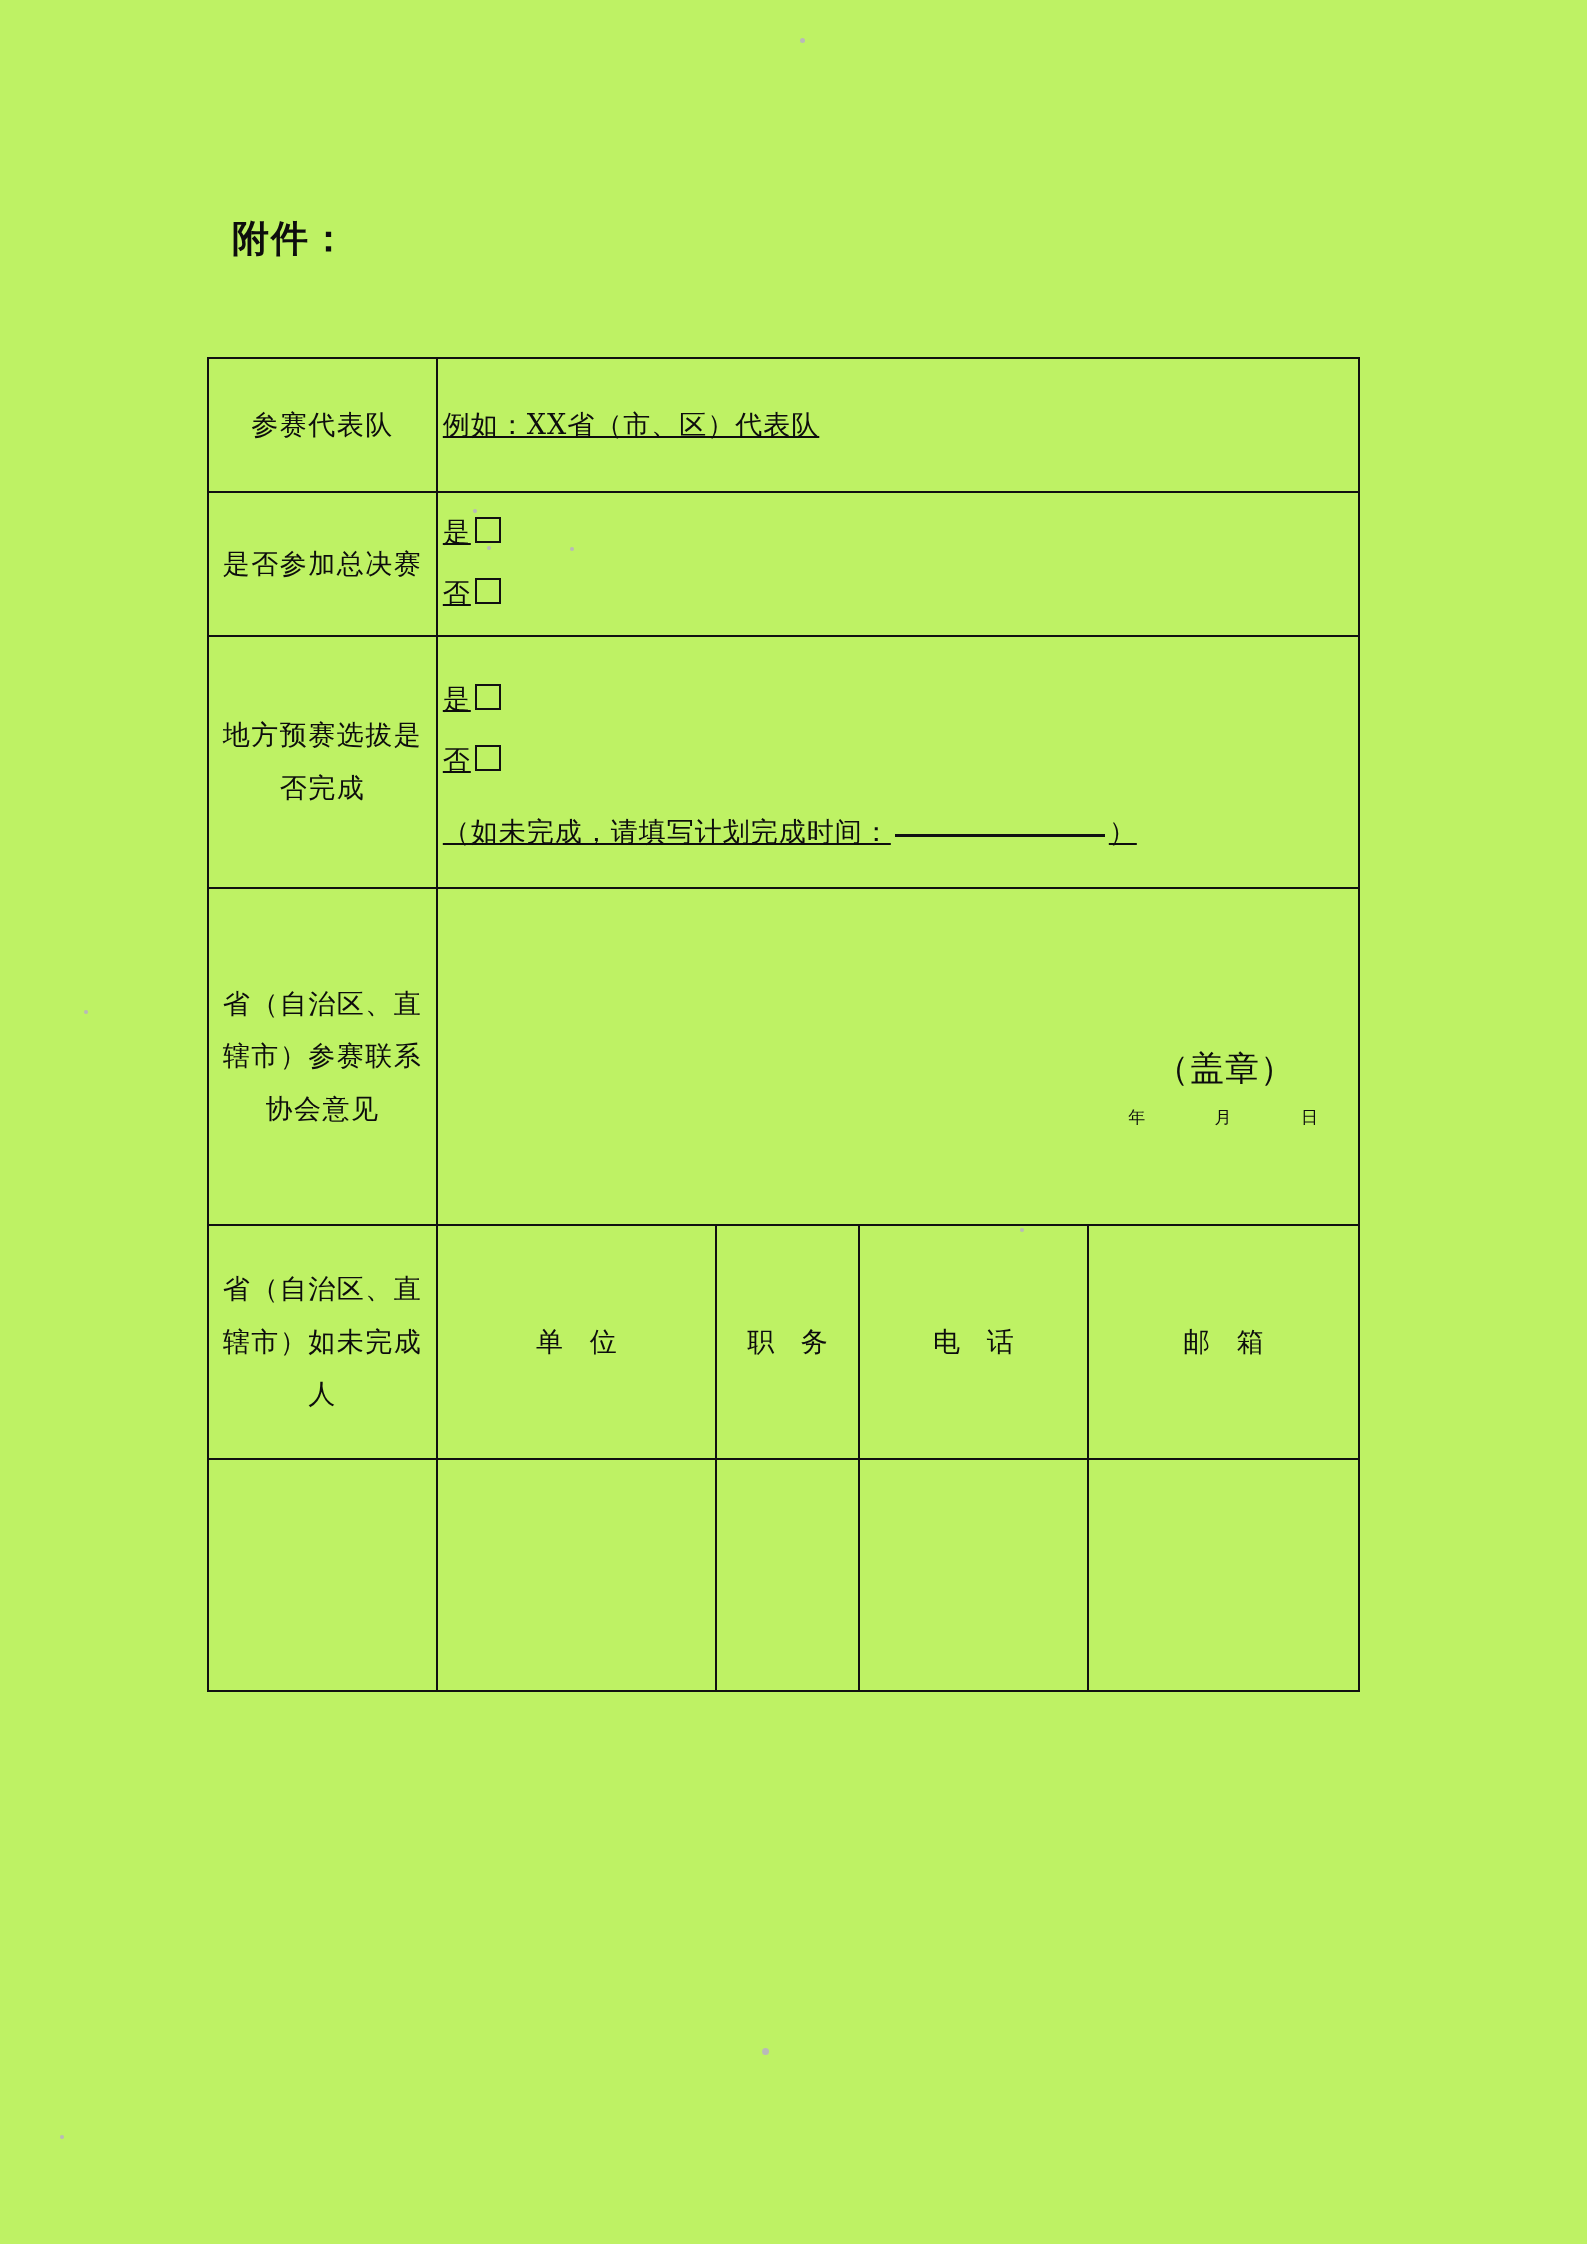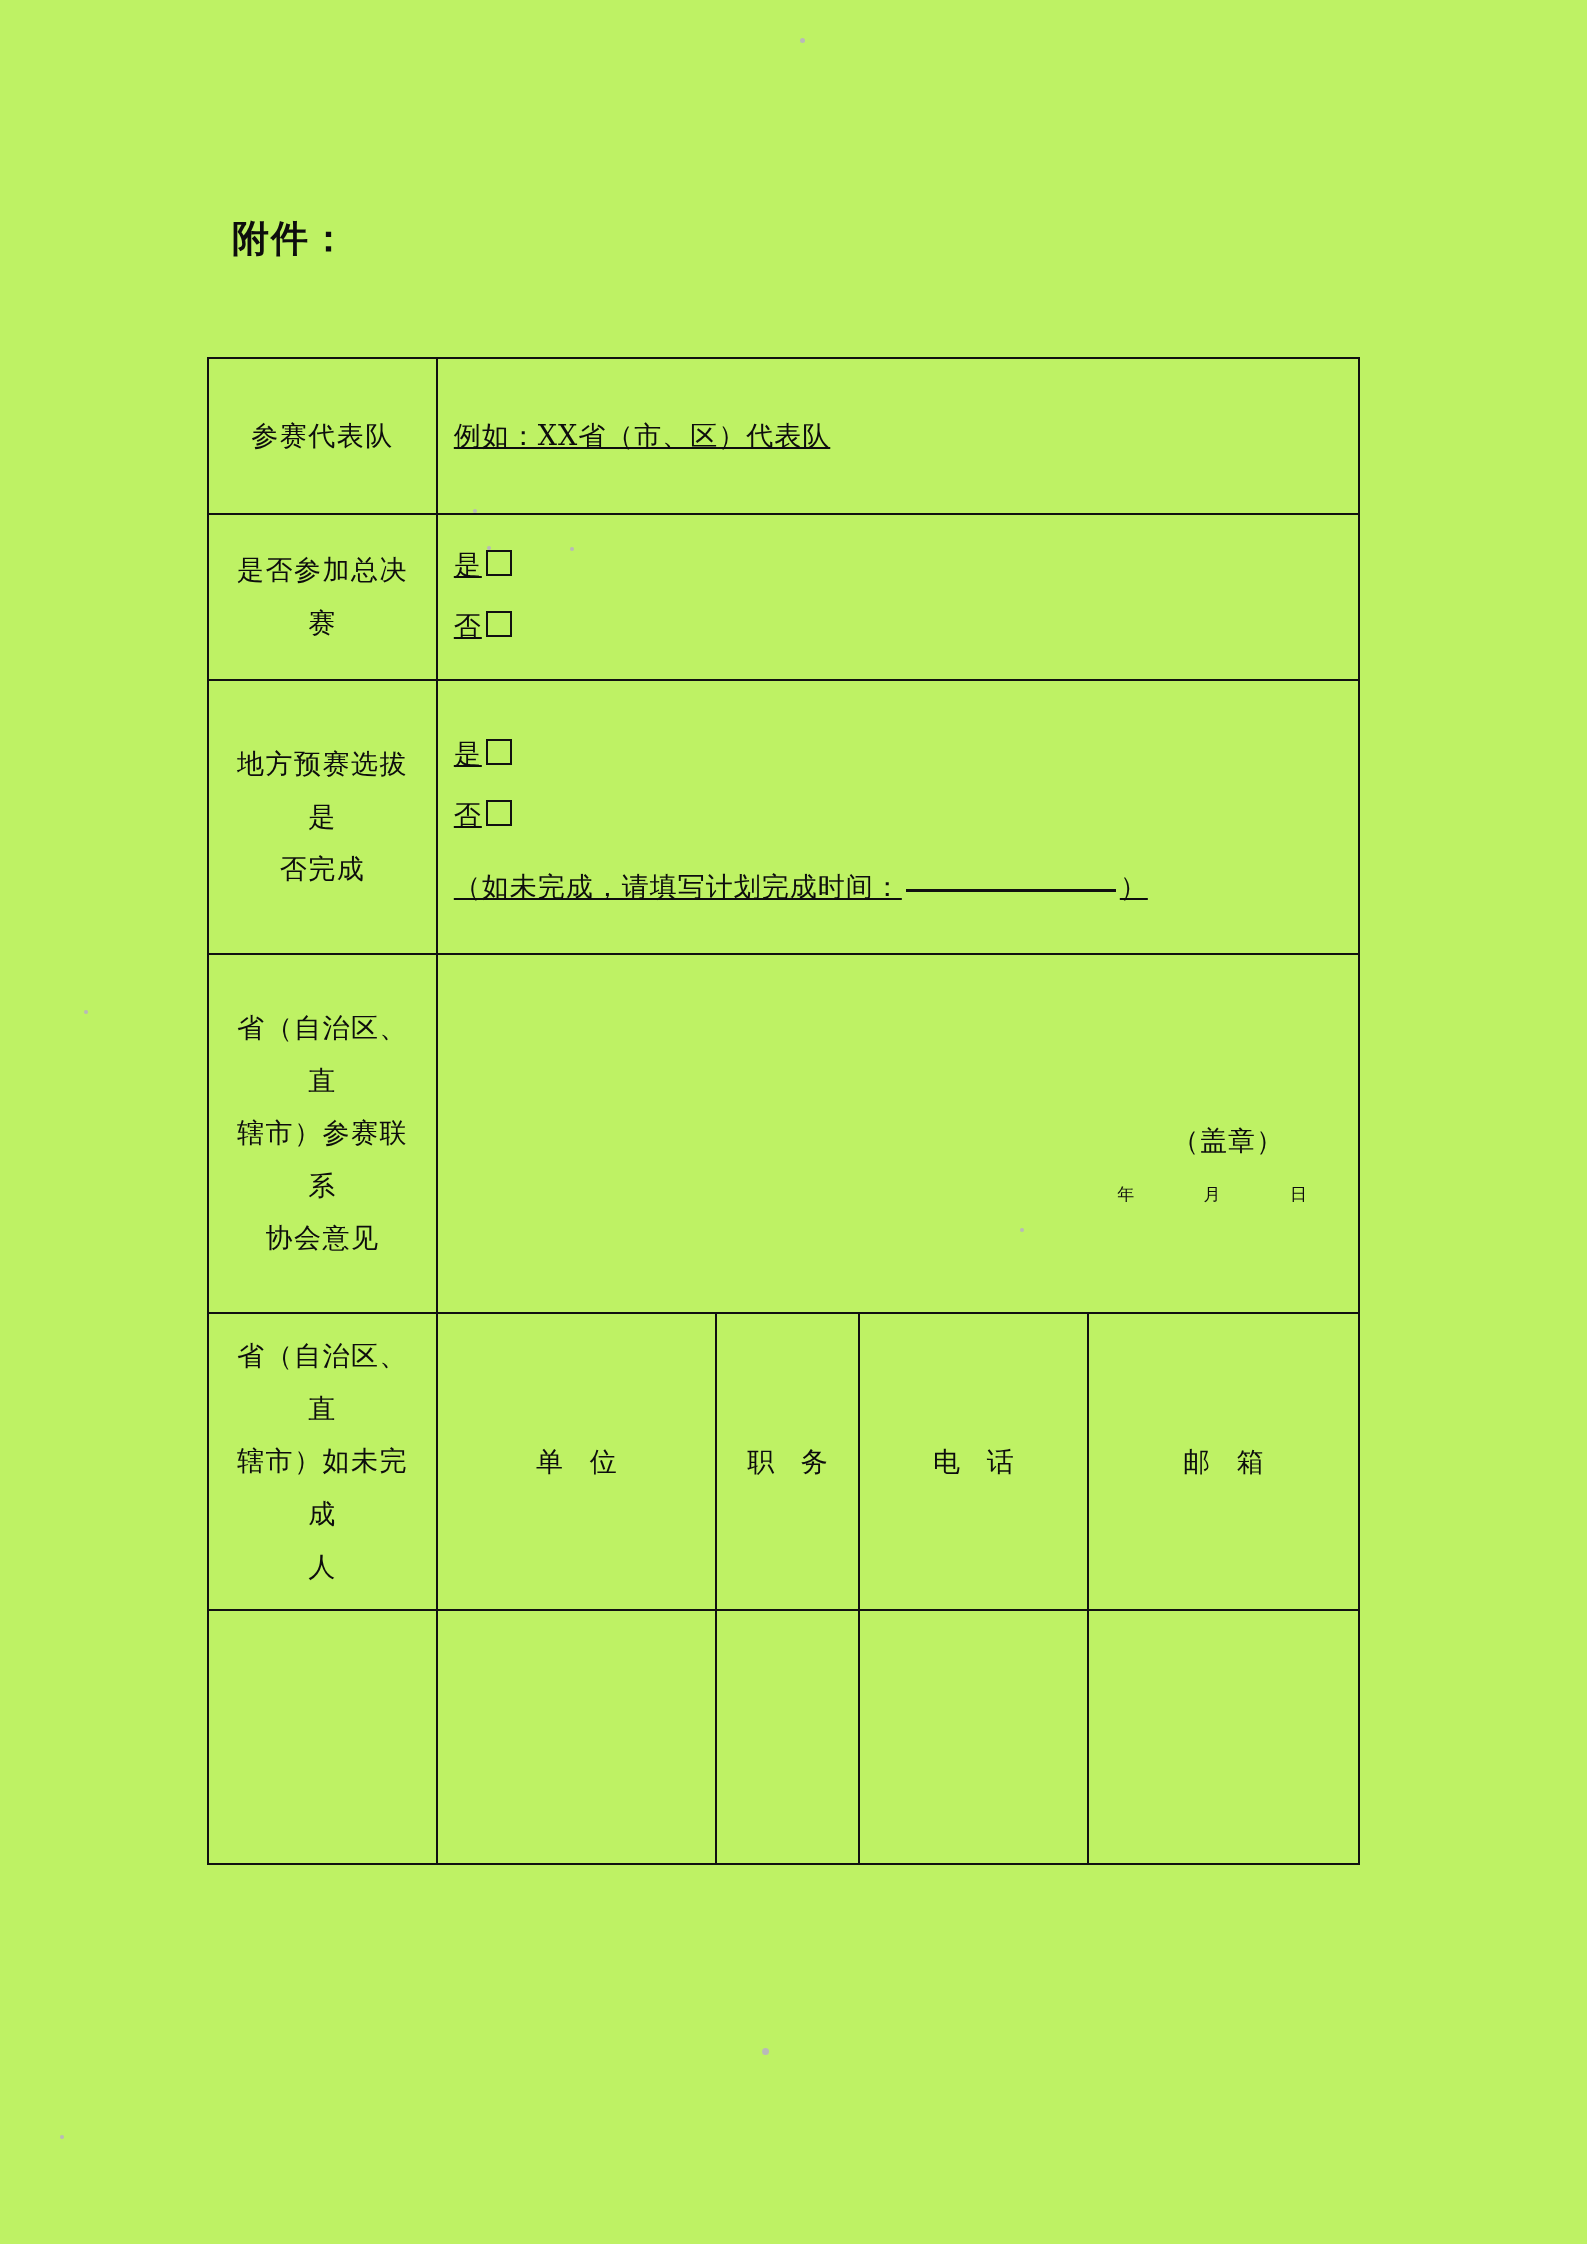--- a/index.html
+++ b/index.html
@@ -59,21 +59,21 @@
   #form-table {
     position: absolute;
     left: 207px;
     top: 357px;
     width: 1153px;
     border-collapse: collapse;
     table-layout: fixed;
   }
   #form-table td {
     border: 2.5px solid #111111;
-    padding: 16px;
+    padding: 5px;
     vertical-align: middle;
     font-size: 27px;
     color: #0d0d0d;
   }
 
   .lbl-cell {
     text-align: center;
     line-height: 1.95;
     letter-spacing: 1.5px;
     padding: 10px 16px;
@@ -122,21 +122,21 @@
   
   .opinion-inner {
     position: relative;
     height: 100%;
     min-height: 300px;
   }
   .seal-text {
     position: absolute;
     right: 58px;
     top: 152px;
-    font-size: 27px;
+    font-size: 34px;
     letter-spacing: 1px;
   }
   .date-line {
     position: absolute;
     right: 34px;
     top: 212px;
     font-size: 17px;
     letter-spacing: 1px;
   }
   .date-line span { margin-left: 62px; }

